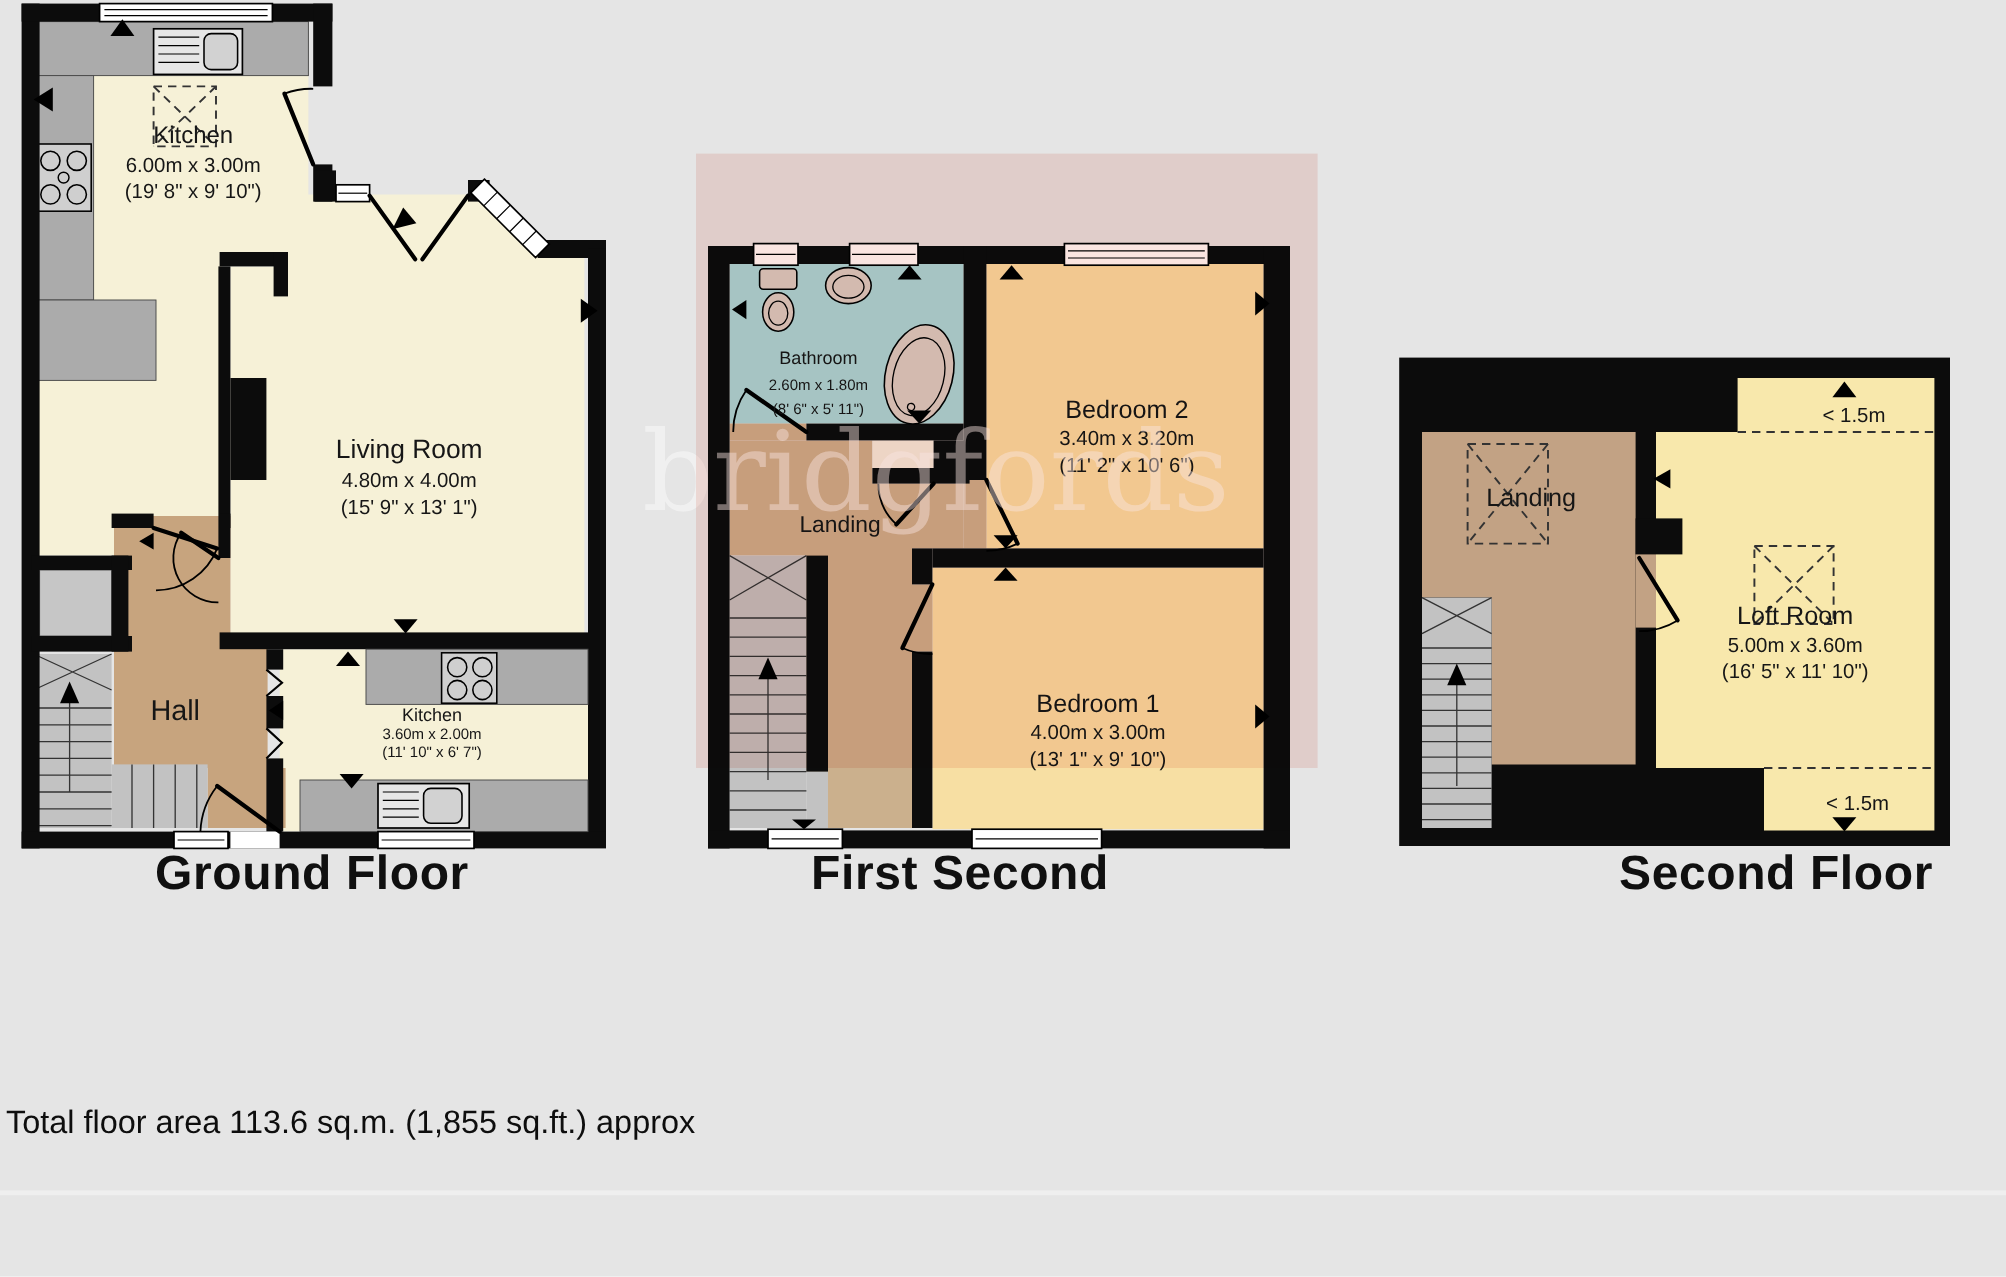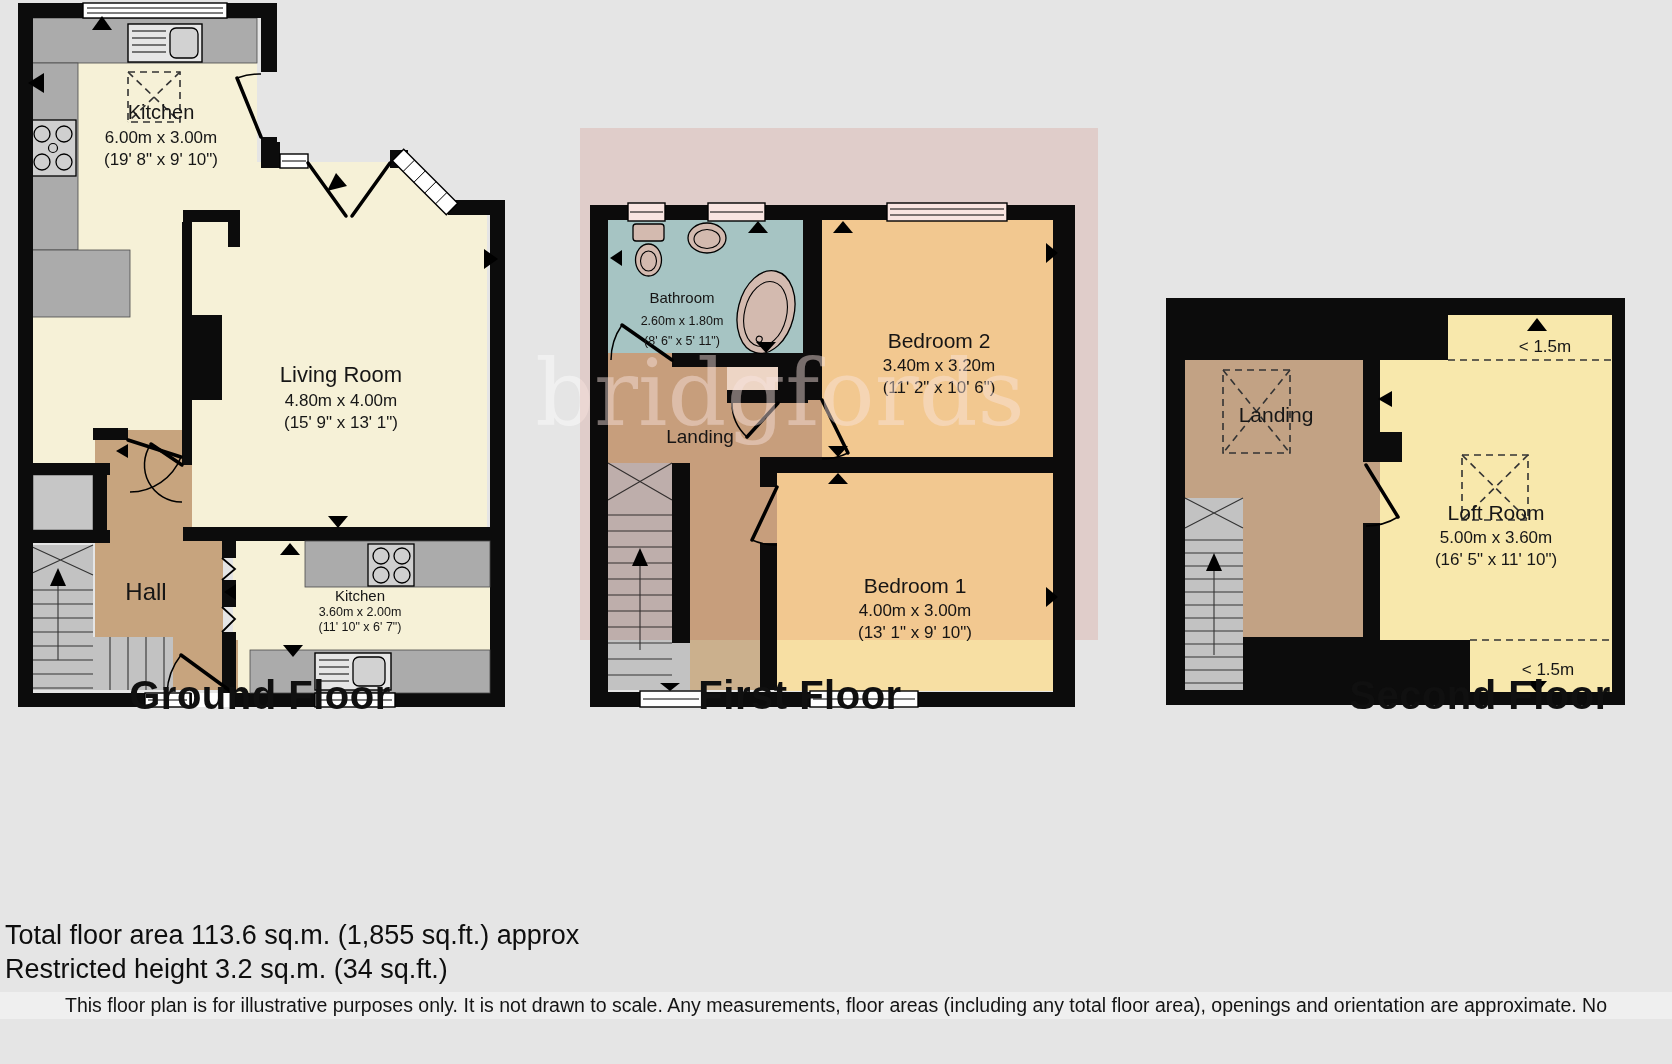--- a/index.html
+++ b/index.html
@@ -1,18 +1,18 @@
 <!DOCTYPE html>
 <html><head>
 <meta charset="utf-8">
 <style>
   html,body{margin:0;padding:0;background:#fff;}
   .canvas{position:relative;width:1672px;height:1064px;background:#e5e5e5;overflow:hidden;
           font-family:"Liberation Sans",sans-serif;}
-  .floor-title{position:absolute;top:673px;width:420px;text-align:center;
+  .floor-title{position:absolute;top:706px;width:420px;text-align:center;
                font-size:40px;font-weight:bold;color:#101010;letter-spacing:0.5px;}
   .summary-line{position:absolute;left:5px;font-size:27px;color:#0e0e0e;}
   .disclaimer{position:absolute;top:992px;left:0;width:100%;background:#EFEFEF;
               font-size:19.5px;line-height:23px;color:#141414;text-align:center;padding:2px 0;}
   .disclaimer span{display:block;}
   
   .wall{fill:#0c0c0c;}
   .cream{fill:#F6F1D7;}
   .gray{fill:#ABABAB;stroke:#4a4a4a;stroke-width:0.8;}
   .brown{fill:#C7A47E;}
@@ -330,25 +330,23 @@
       <text class="lbl" x="1496" y="543" font-size="17">5.00m x 3.60m</text>
       <text class="lbl" x="1496" y="565" font-size="17">(16' 5" x 11' 10")</text>
       <text class="lbl" x="1545" y="352" font-size="17">&lt; 1.5m</text>
       <text class="lbl" x="1548" y="675" font-size="17">&lt; 1.5m</text>
     </g>
   </g>
 </svg>
 
 
 <div class="floor-title" style="left:50px;">Ground Floor</div>
-<div class="floor-title" style="left:590px;">First Floor</div>
+<div class="floor-title" style="left:590px;">First Second</div>
 <div class="floor-title" style="left:1270px;">Second Floor</div>
 
 
 <div class="summary-line" style="top:920px;">Total floor area 113.6 sq.m. (1,855 sq.ft.) approx</div>
-<div class="summary-line" style="top:954px;">Restricted height 3.2 sq.m. (34 sq.ft.)</div>
 
 
 <div class="disclaimer">
-  <span>This floor plan is for illustrative purposes only. It is not drawn to scale. Any measurements, floor areas (including any total floor area), openings and orientation are approximate. No</span>
 </div>
 
 </div>
 
 </body></html>

